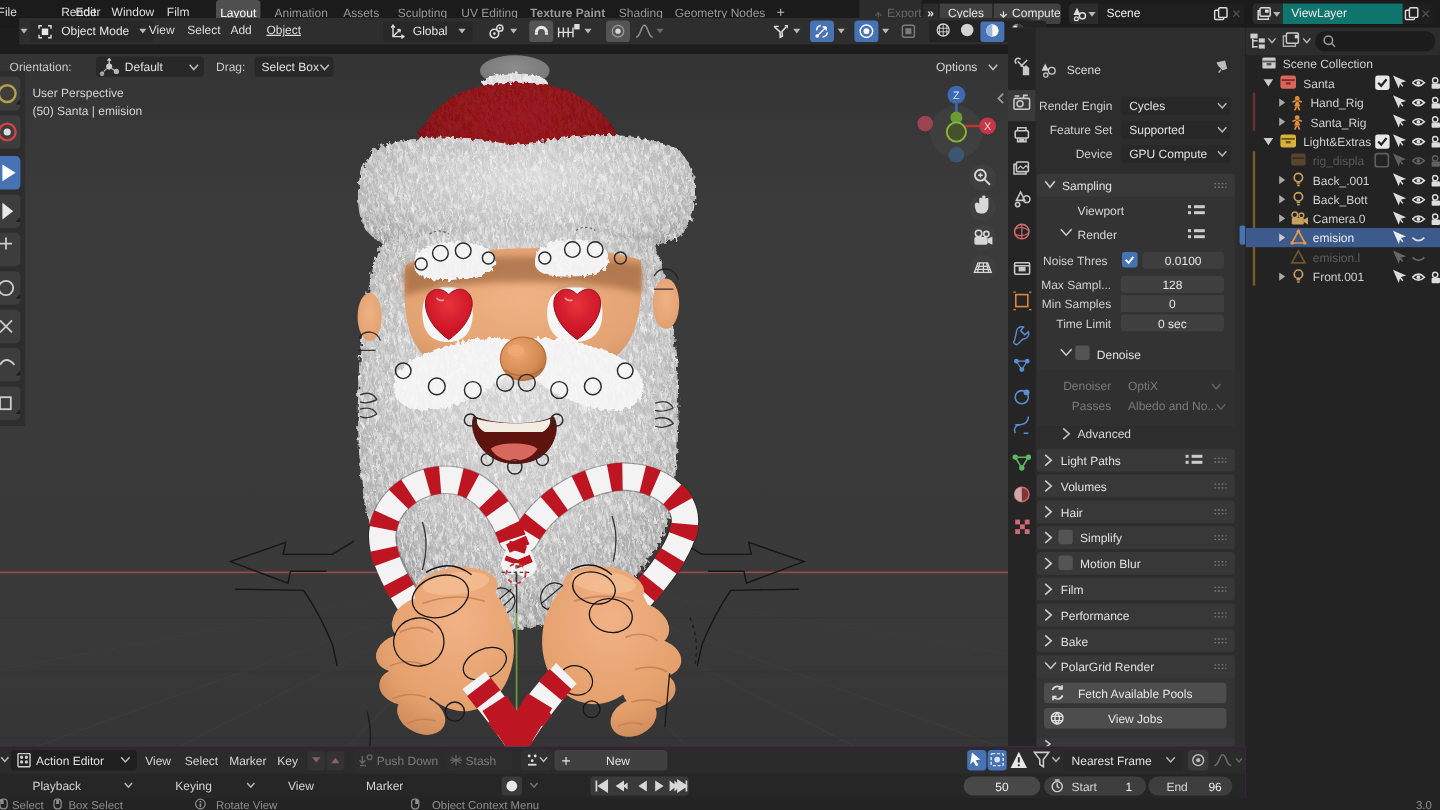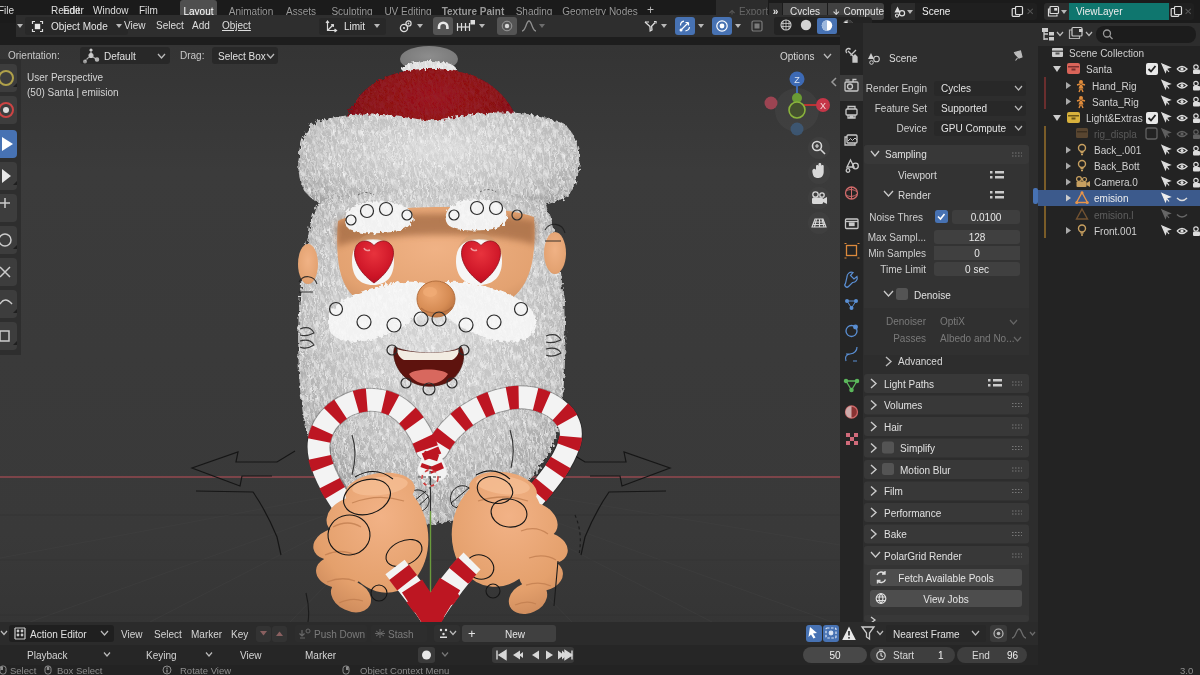--- a/index.html
+++ b/index.html
@@ -130,21 +130,21 @@
   <div class="combo" style="padding:0 6px;">
    <svg width="13" height="13" viewBox="0 0 13 13">
           <g stroke="#ddd" stroke-width="1.2" fill="none">
             <path d="M2.5 1.5 V10.5 H11"></path>
             <path d="M1 3 L2.5 1 L4 3"></path>
             <path d="M9.5 9 L11.5 10.5 L9.5 12"></path>
             <path d="M2.5 10.5 L8.5 4.5"></path>
             <path d="M8.5 4.5 l-2.5 .3 M8.5 4.5 l-.3 2.5"></path>
           </g>
         </svg>
-   <span style="margin:0 9px 0 6px;">Limit</span>
+   <span style="margin:0 9px 0 6px;">Global</span>
         <span class="caret"></span>
   </div>
   <div class="row" style="margin-left:12px;">
    <svg width="16" height="15" viewBox="0 0 16 15">
           <circle cx="6" cy="9" r="3.6" fill="none" stroke="#ddd" stroke-width="1.3"></circle>
           <circle cx="6" cy="9" r="1.1" fill="#ddd"></circle>
           <circle cx="10.5" cy="4.5" r="2.6" fill="none" stroke="#ddd" stroke-width="1.2"></circle>
           <circle cx="10.5" cy="4.5" r="0.9" fill="#ddd"></circle>
         </svg>
    <span class="caret" style="margin-left:3px;"></span>

